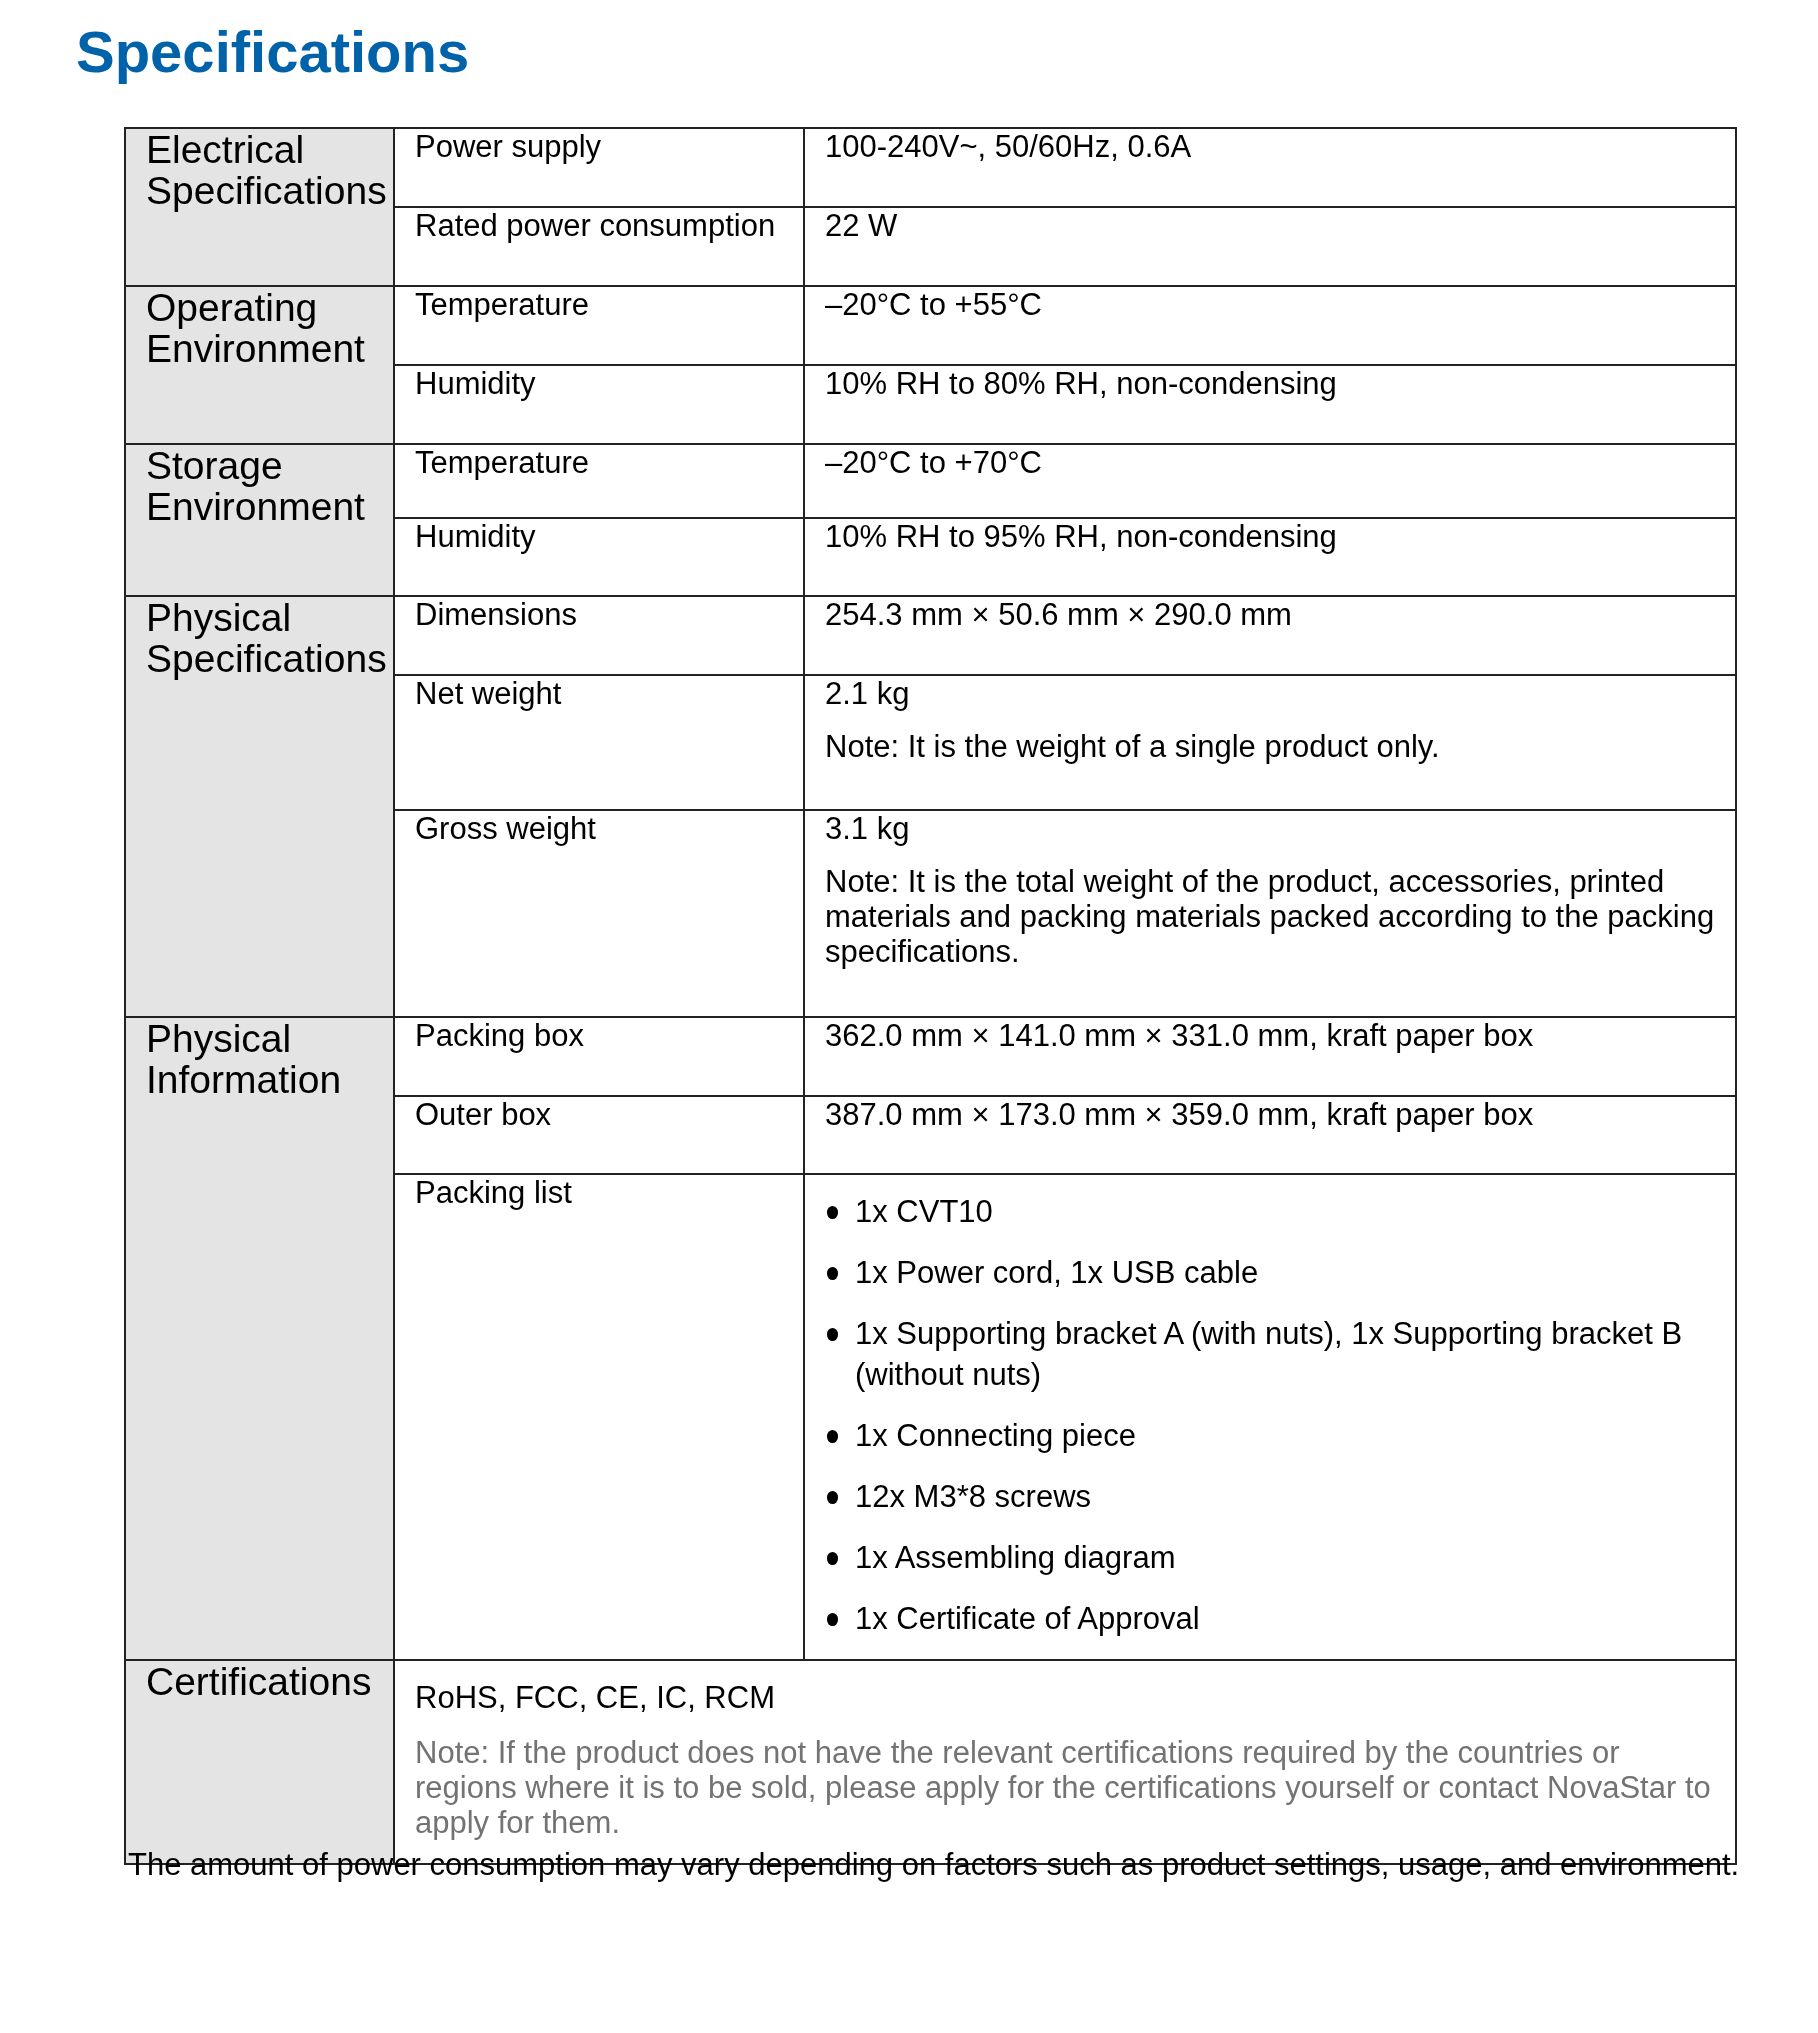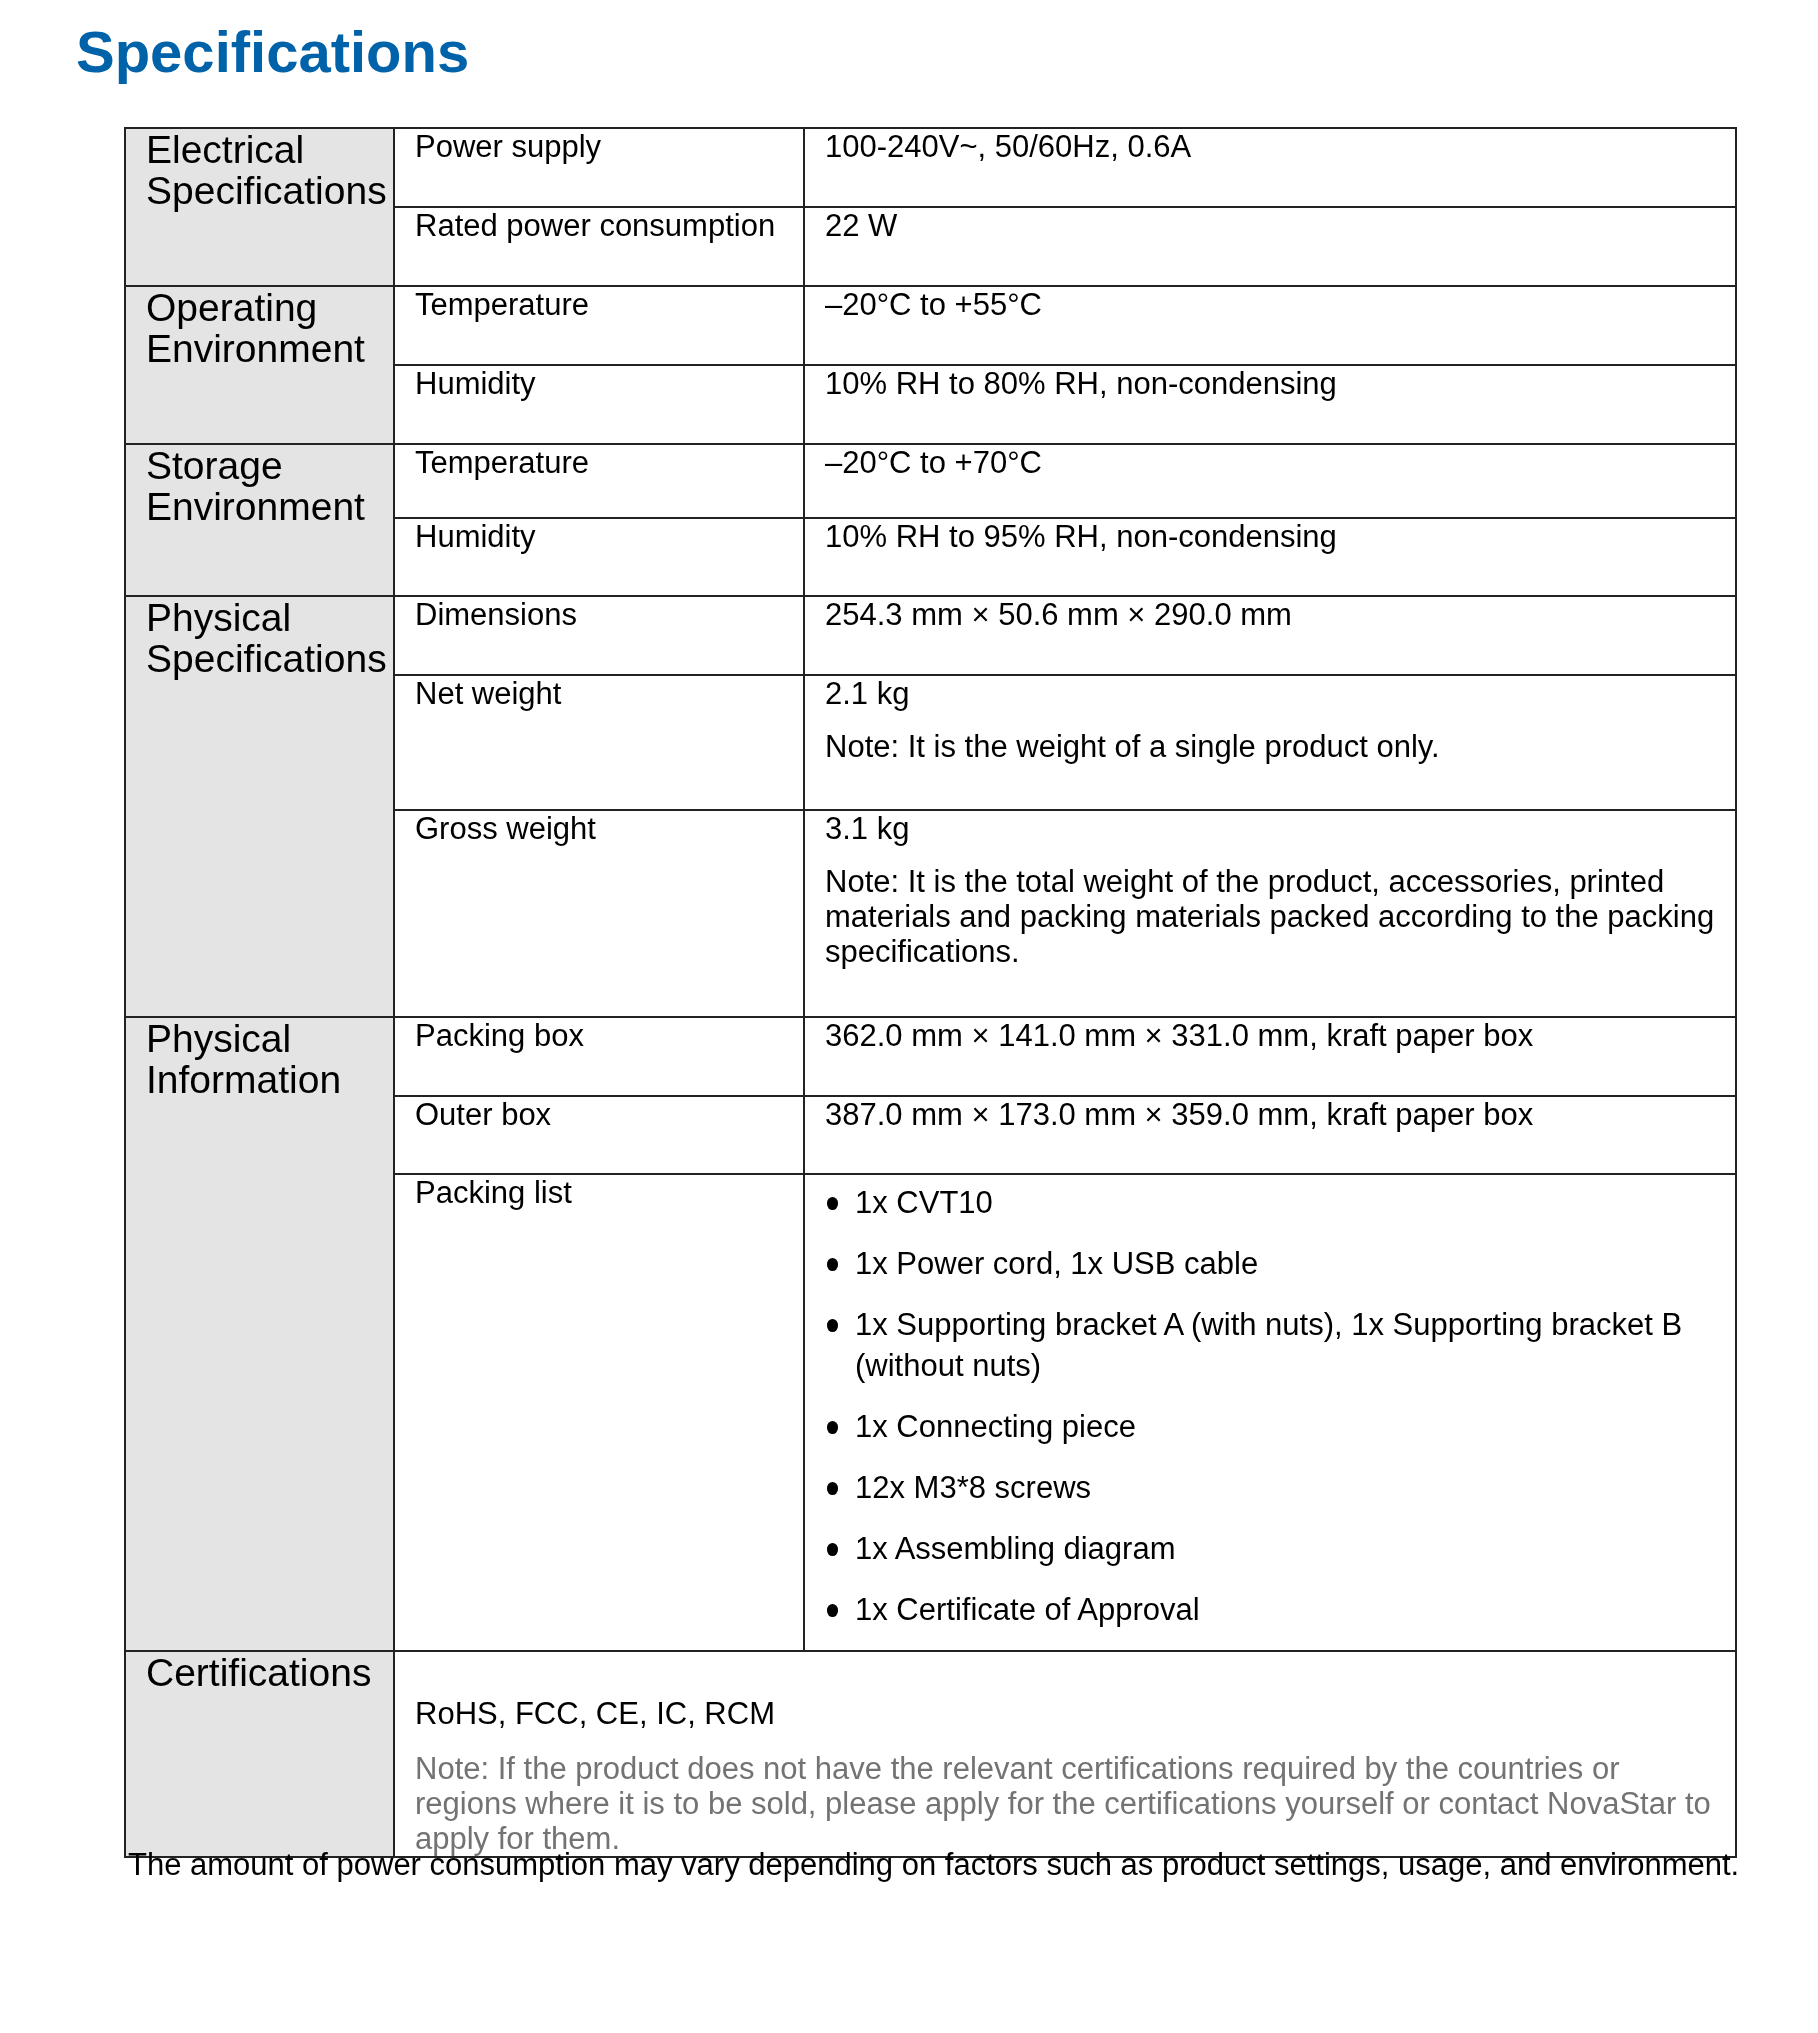--- a/index.html
+++ b/index.html
@@ -128,38 +128,38 @@
       </td>
       <td class="item">Packing box</td>
       <td class="val">362.0 mm × 141.0 mm × 331.0 mm, kraft paper box</td>
     </tr>
     <tr style="height:78px">
       <td class="item">Outer box</td>
       <td class="val">387.0 mm × 173.0 mm × 359.0 mm, kraft paper box</td>
     </tr>
     <tr style="height:444px">
       <td class="item">Packing list</td>
-      <td class="val" style="padding-top:7px">
+      <td class="val" style="padding-top:16px">
         <ul class="plist">
           <li><span class="bullet"></span><span>1x CVT10</span></li>
           <li><span class="bullet"></span><span>1x Power cord, 1x USB cable</span></li>
           <li><span class="bullet"></span><span>1x Supporting bracket A (with nuts), 1x Supporting bracket B (without nuts)</span></li>
           <li><span class="bullet"></span><span>1x Connecting piece</span></li>
           <li><span class="bullet"></span><span>12x M3*8 screws</span></li>
           <li><span class="bullet"></span><span>1x Assembling diagram</span></li>
           <li><span class="bullet"></span><span>1x Certificate of Approval</span></li>
         </ul>
       </td>
     </tr>
 
     <tr style="height:204px">
       <td class="cat">
         <div>Certifications</div>
       </td>
-      <td class="val" colspan="2" style="padding-top:44px">
+      <td class="val" colspan="2" style="padding-top:19px">
         <p class="val-main">RoHS, FCC, CE, IC, RCM</p>
         <p class="val-note note-grey" style="margin-top:20px">Note: If the product does not have the relevant certifications required by the countries or regions where it is to be sold, please apply for the certifications yourself or contact NovaStar to apply for them.</p>
       </td>
     </tr>
   </tbody>
 </table>
 
 <p class="footnote">The amount of power consumption may vary depending on factors such as product settings, usage, and environment.</p>
 
 

